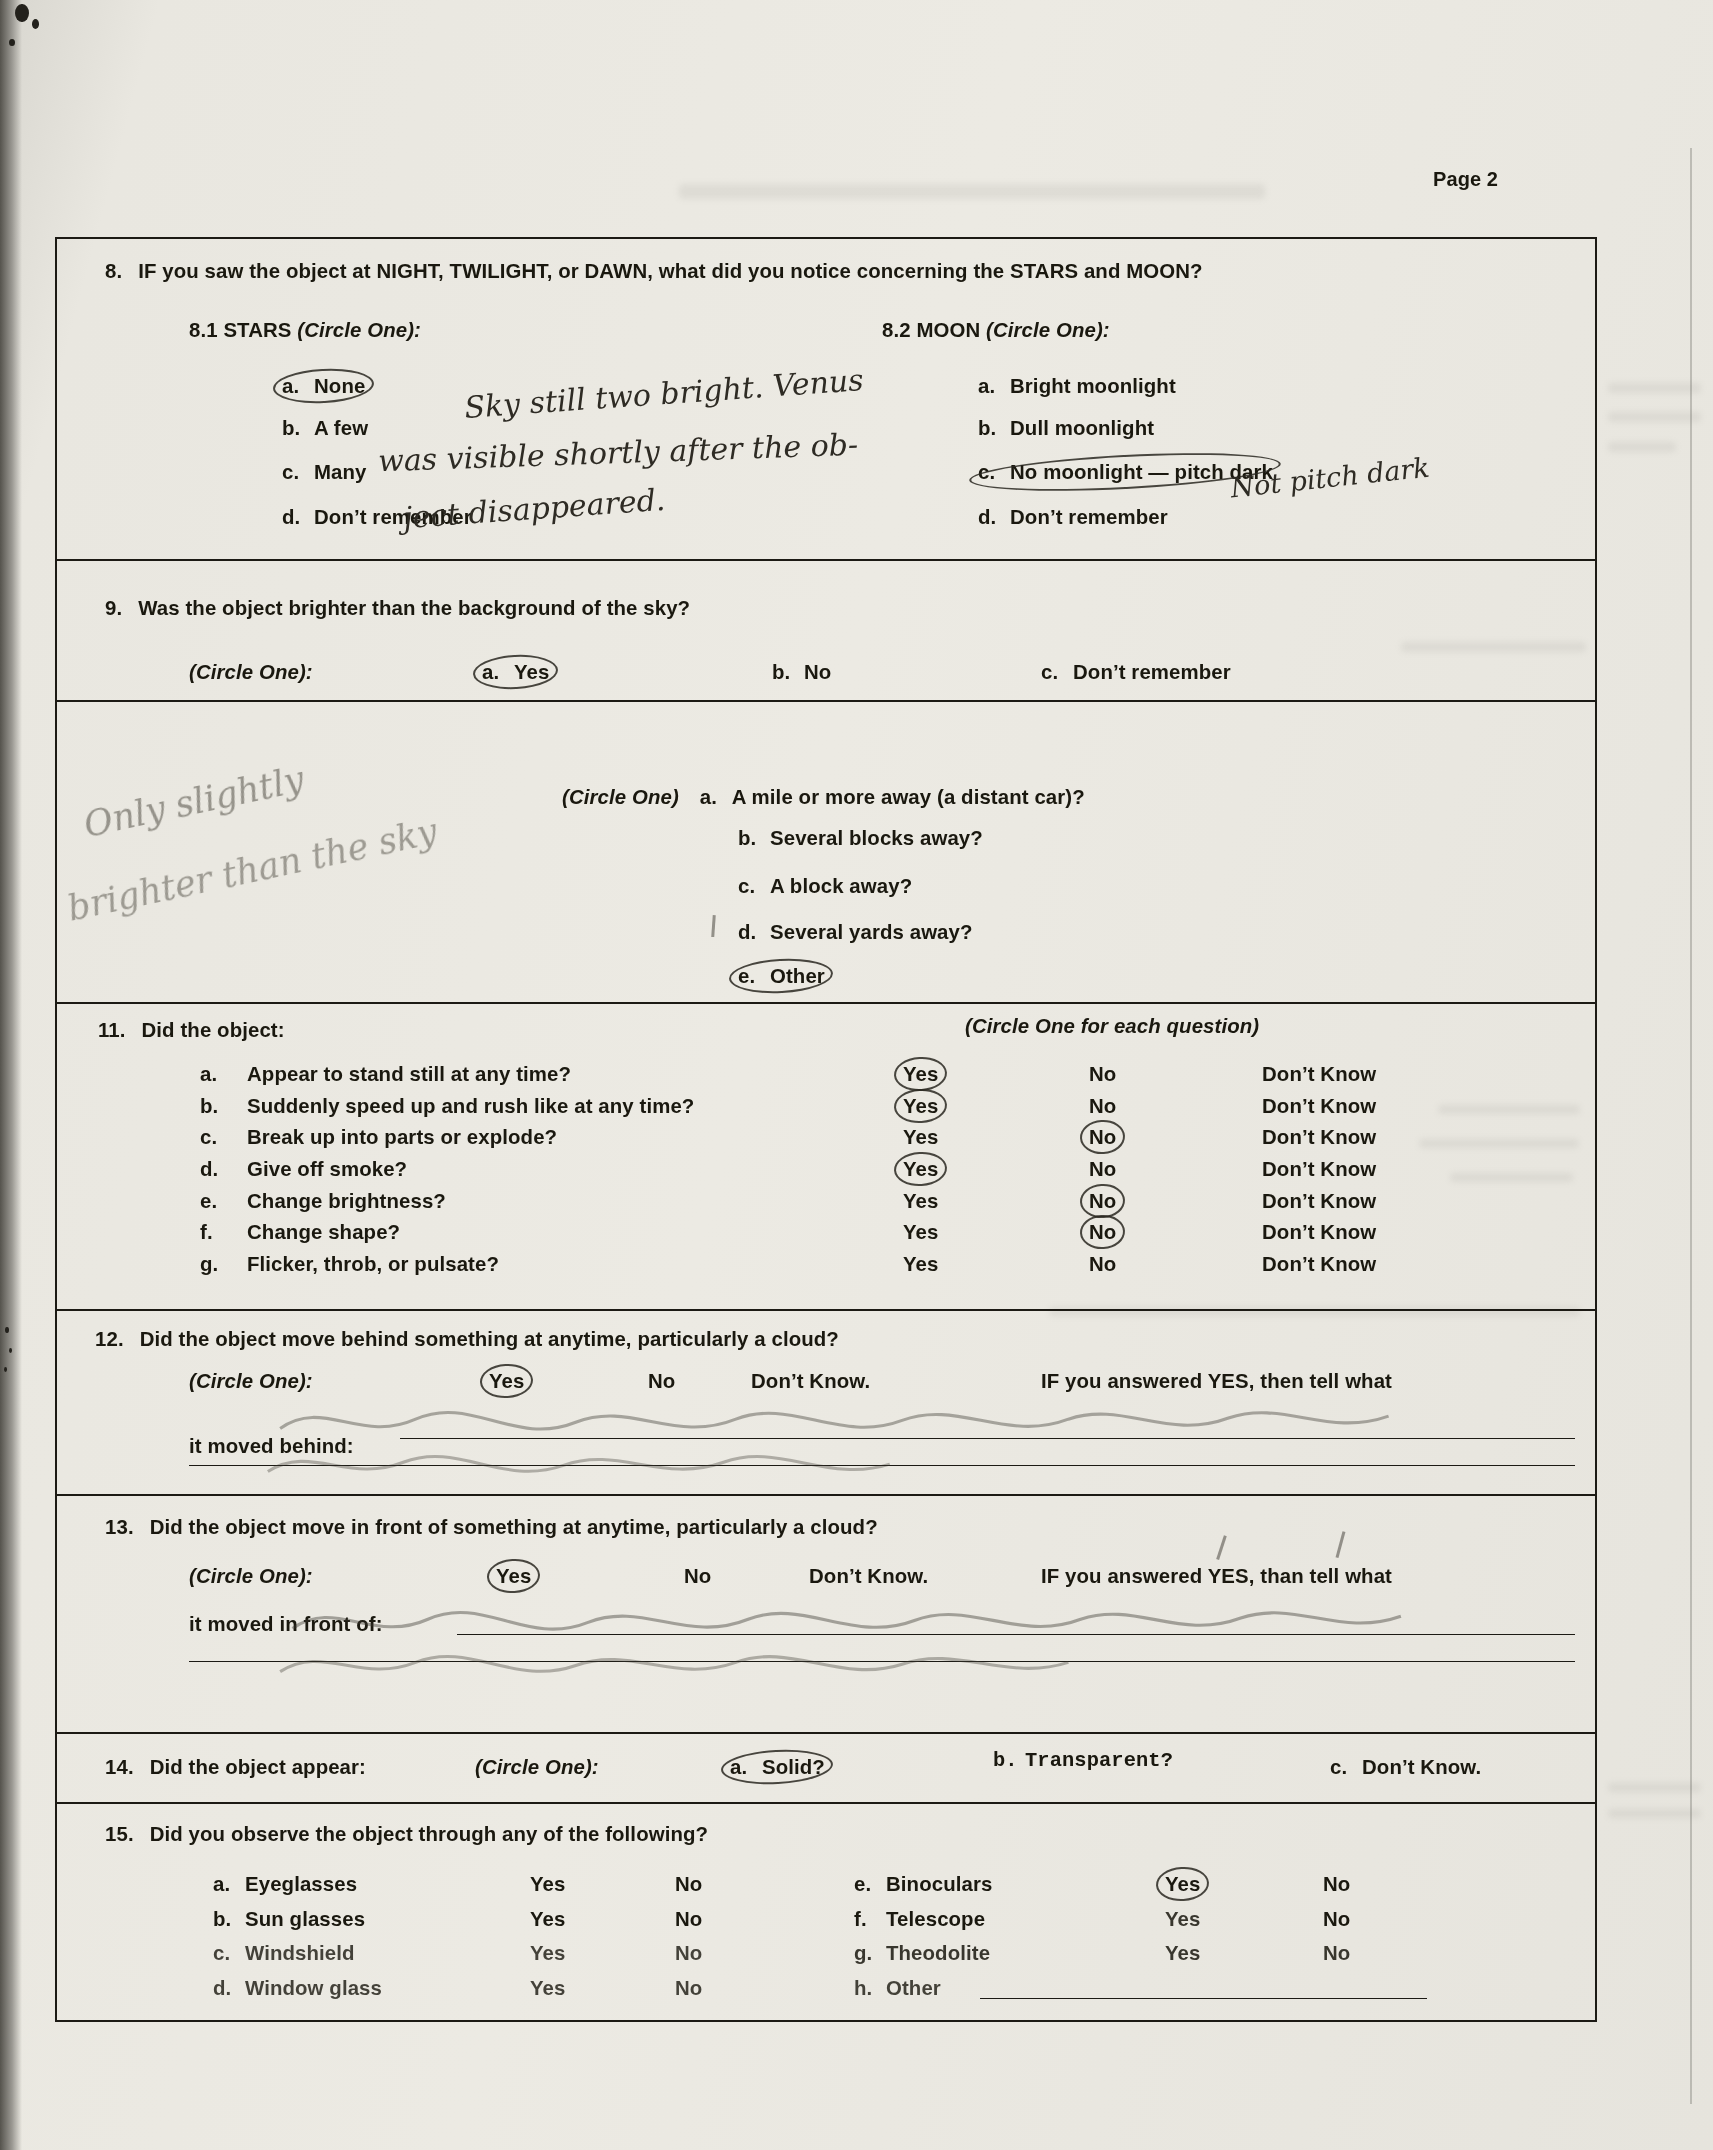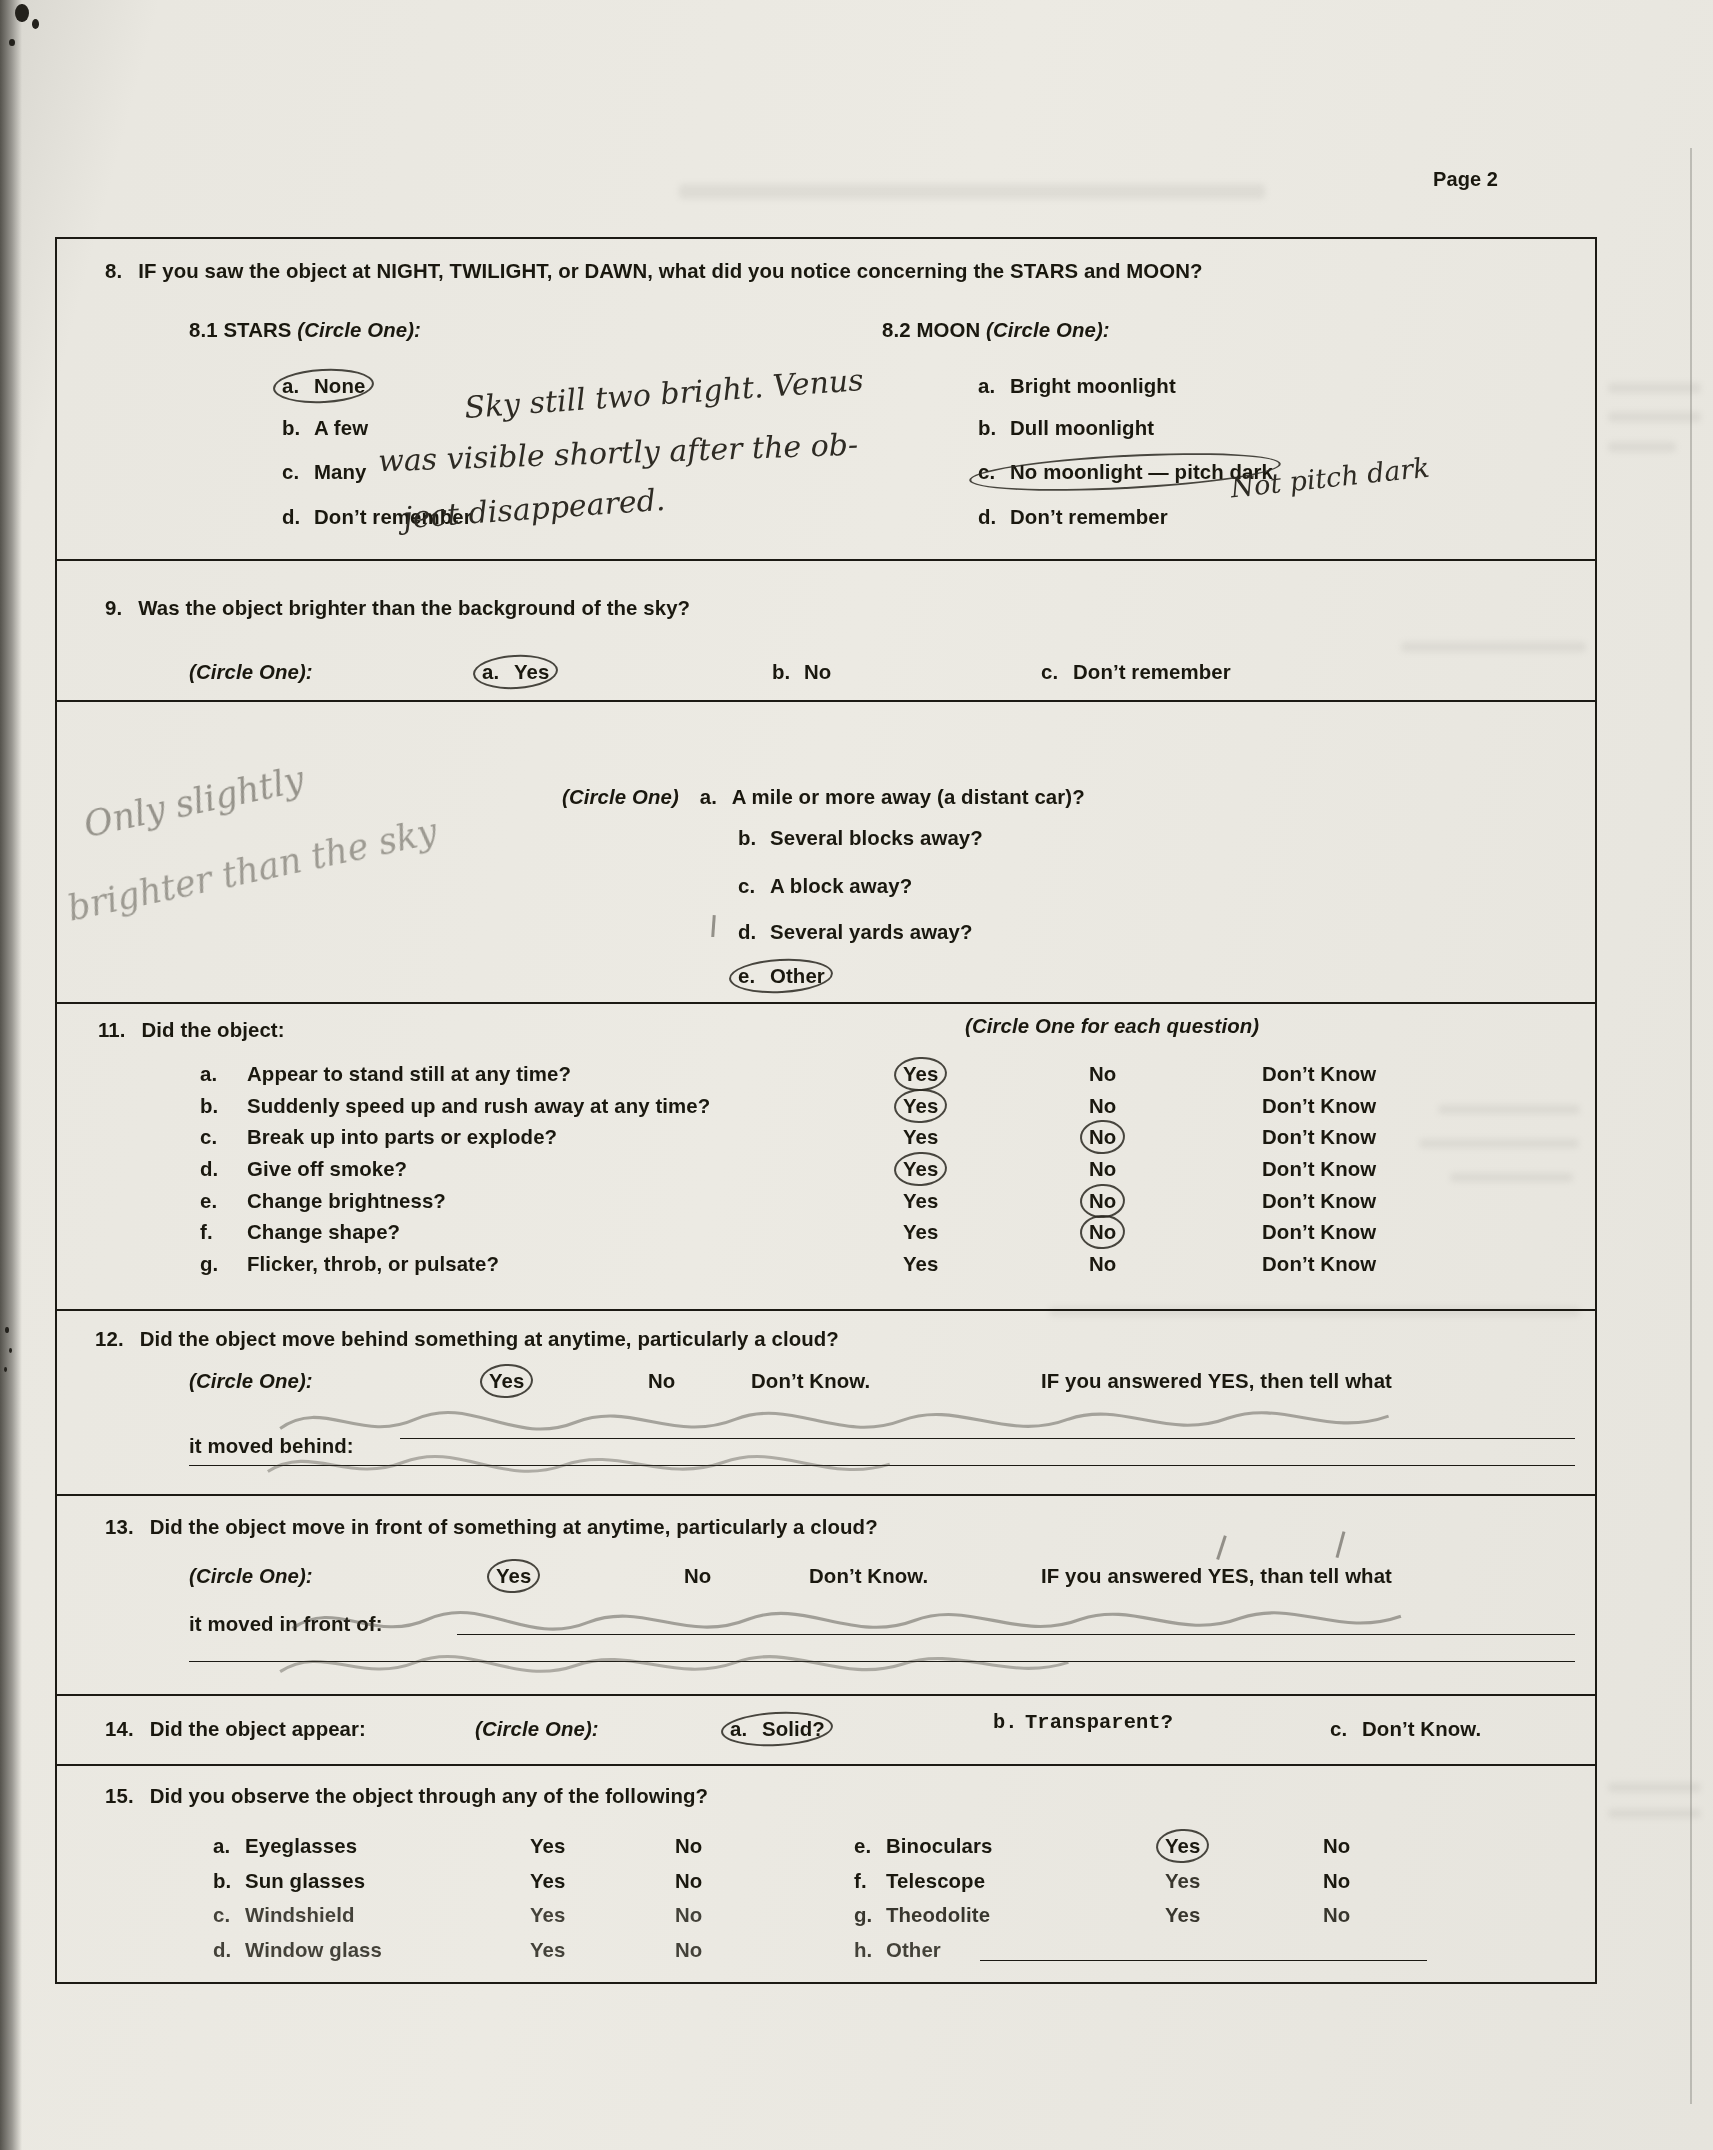--- a/index.html
+++ b/index.html
@@ -147,21 +147,21 @@
     <div class="abs b" style="left:41px;top:15px;">
       <span class="qnum">11.</span><span>Did the object:</span>
     </div>
     <div class="abs b it" style="left:908px;top:11px;">(Circle One for each question)</div>
 
     <div class="abs b" style="left:143px;top:59px;"><span class="letter2">a.</span><span>Appear to stand still at any time?</span></div>
     <span class="abs b circ" style="left:846px;top:59px;">Yes</span>
     <span class="abs b" style="left:1032px;top:59px;">No</span>
     <span class="abs b" style="left:1205px;top:59px;">Don’t Know</span>
 
-    <div class="abs b" style="left:143px;top:91px;"><span class="letter2">b.</span><span>Suddenly speed up and rush away at any time?</span></div>
+    <div class="abs b" style="left:143px;top:91px;"><span class="letter2">b.</span><span>Suddenly speed up and rush like at any time?</span></div>
     <span class="abs b circ" style="left:846px;top:91px;">Yes</span>
     <span class="abs b" style="left:1032px;top:91px;">No</span>
     <span class="abs b" style="left:1205px;top:91px;">Don’t Know</span>
 
     <div class="abs b" style="left:143px;top:122px;"><span class="letter2">c.</span><span>Break up into parts or explode?</span></div>
     <span class="abs b" style="left:846px;top:122px;">Yes</span>
     <span class="abs b circ" style="left:1032px;top:122px;">No</span>
     <span class="abs b" style="left:1205px;top:122px;">Don’t Know</span>
 
     <div class="abs b" style="left:143px;top:154px;"><span class="letter2">d.</span><span>Give off smoke?</span></div>
@@ -216,21 +216,21 @@
     <div class="tick" style="left:1282px;top:35px;height:27px;transform:rotate(15deg);"></div>
     <div class="abs b" style="left:132px;top:117px;">it moved in front of:</div>
     <div class="fline" style="left:400px;top:138px;width:1118px;"></div>
     <div class="fline" style="left:132px;top:165px;width:1386px;"></div>
     <svg class="scrawl" style="left:185px;top:74px;" width="1234" height="117" viewBox="0 0 2000 190">
       <path d="M80,95 C150,45 210,120 300,80 C390,40 460,125 560,85 C650,50 720,120 820,80 C910,45 990,120 1090,82 C1180,48 1260,118 1360,80 C1450,50 1520,115 1620,78 C1710,48 1780,110 1880,75" fill="none" stroke="#3c3931" stroke-width="5" opacity="0.42"></path>
       <path d="M60,165 C130,120 190,185 280,150 C370,115 440,190 540,155 C630,123 700,185 800,150 C890,117 970,185 1070,153 C1160,122 1240,182 1340,150" fill="none" stroke="#3c3931" stroke-width="5" opacity="0.36"></path>
     </svg>
   </div>
 
-  <div class="sec" style="height:70px;">
+  <div class="sec" style="height:70px;margin-top:38px;">
     <div class="abs b" style="left:48px;top:22px;">
       <span class="qnum">14.</span><span>Did the object appear:</span>
     </div>
     <div class="abs b it" style="left:418px;top:22px;">(Circle One):</div>
     <div class="abs b" style="left:673px;top:22px;">
       <span class="circ"><span class="letter">a.</span><span>Solid?</span></span>
     </div>
     <div class="abs b" style="left:936px;top:15px;font-family:Liberation Mono, monospace;">
       <span class="letter">b.</span><span>Transparent?</span>
     </div>

